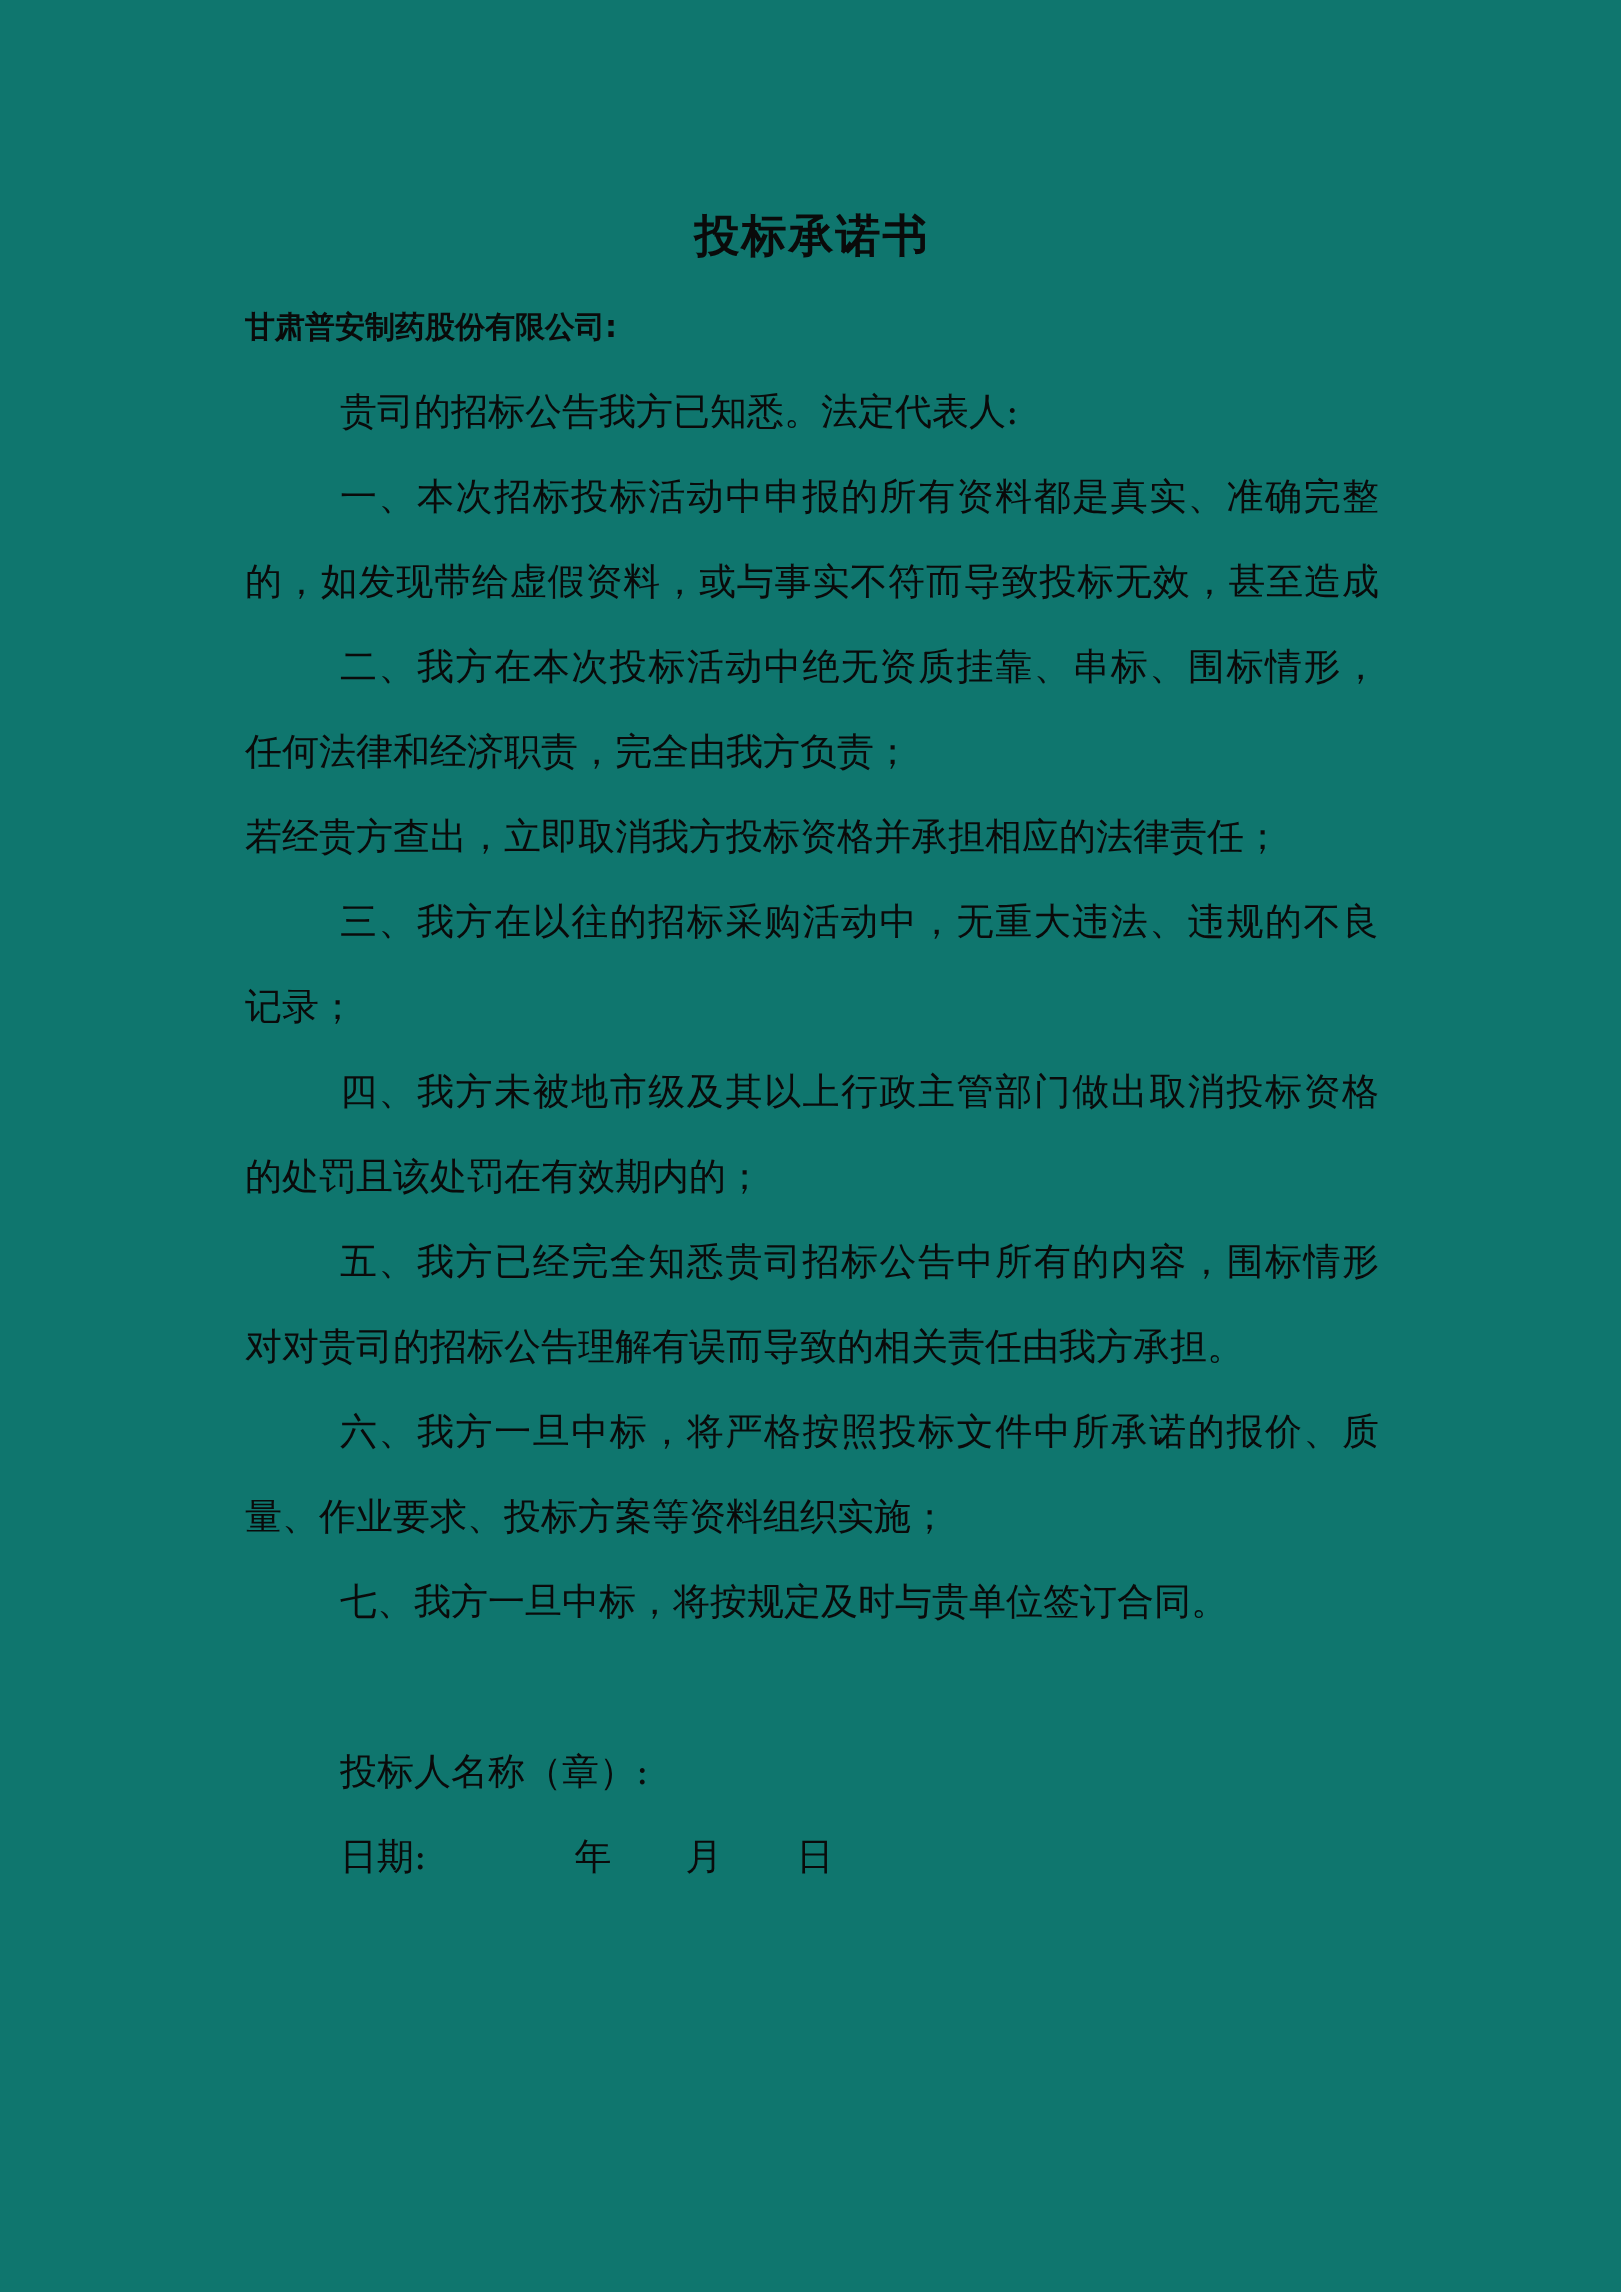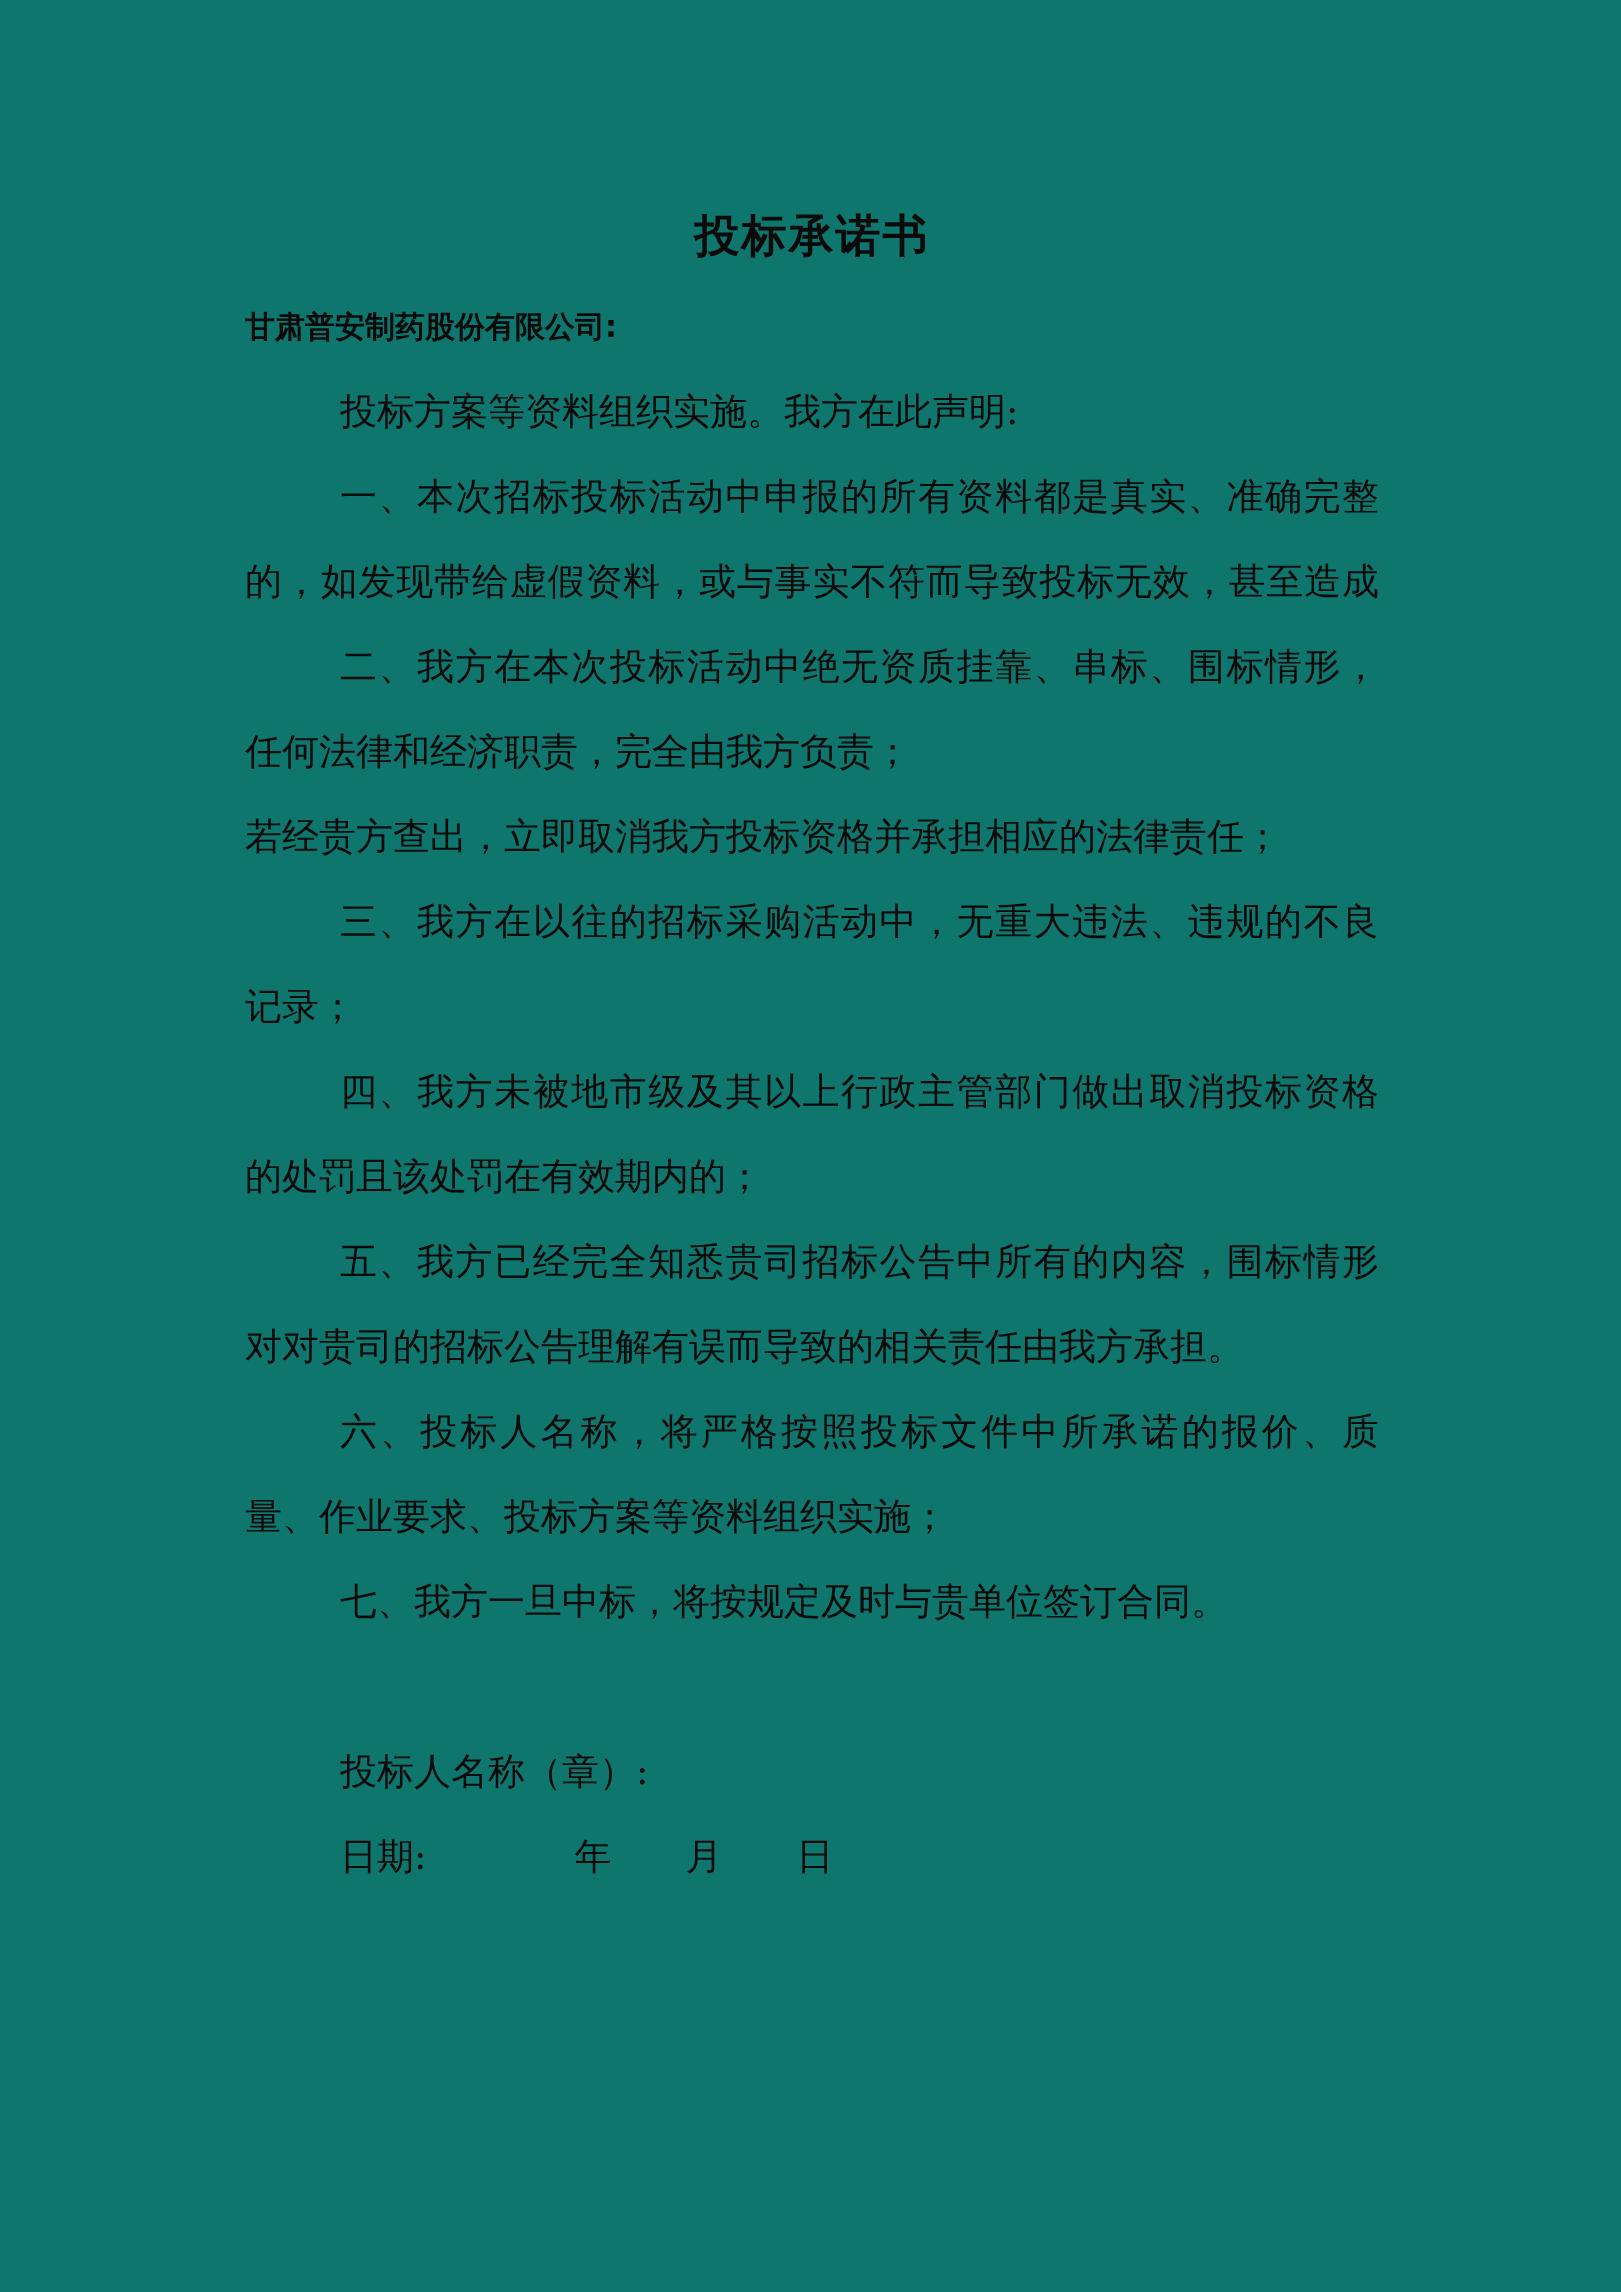--- a/index.html
+++ b/index.html
@@ -56,39 +56,39 @@
 <body>
 
 <div class="page">
   <div class="content">
 
     <h1 class="title">投标承诺书</h1>
 
     <div class="company">甘肃普安制药股份有限公司:</div>
 
     <div>
-      <div class="ln ind end">投标方案等资料组织实施。我方在此声明:</div>
+      <div class="ln ind end">贵司的招标公告我方已知悉。法定代表人:</div>
 
       <div class="ln ind">一、本次招标投标活动中申报的所有资料都是真实、准确完整</div>
       <div class="ln">的，如发现带给虚假资料，或与事实不符而导致投标无效，甚至造成</div>
       <div class="ln ind">二、我方在本次投标活动中绝无资质挂靠、串标、围标情形，</div>
 
       <div class="ln end">任何法律和经济职责，完全由我方负责；</div>
       <div class="ln end">若经贵方查出，立即取消我方投标资格并承担相应的法律责任；</div>
 
       <div class="ln ind">三、我方在以往的招标采购活动中，无重大违法、违规的不良</div>
       <div class="ln end">记录；</div>
 
       <div class="ln ind">四、我方未被地市级及其以上行政主管部门做出取消投标资格</div>
       <div class="ln end">的处罚且该处罚在有效期内的；</div>
 
       <div class="ln ind">五、我方已经完全知悉贵司招标公告中所有的内容，围标情形</div>
       <div class="ln end">对对贵司的招标公告理解有误而导致的相关责任由我方承担。</div>
 
-      <div class="ln ind">六、投标人名称，将严格按照投标文件中所承诺的报价、质</div>
+      <div class="ln ind">六、我方一旦中标，将严格按照投标文件中所承诺的报价、质</div>
       <div class="ln end">量、作业要求、投标方案等资料组织实施；</div>
 
       <div class="ln ind end">七、我方一旦中标，将按规定及时与贵单位签订合同。</div>
     </div>
 
     <div class="spacer"></div>
 
     <div>
       <div class="ln ind end">投标人名称（章）:</div>
       <div class="ln ind end">日期:　　　　年　　月　　日</div>

